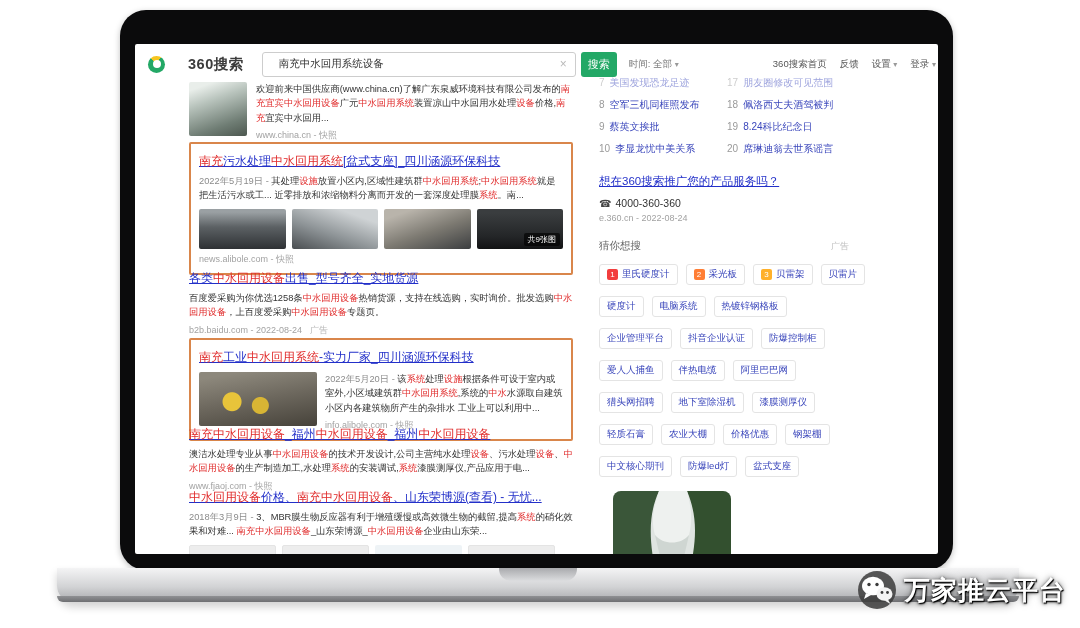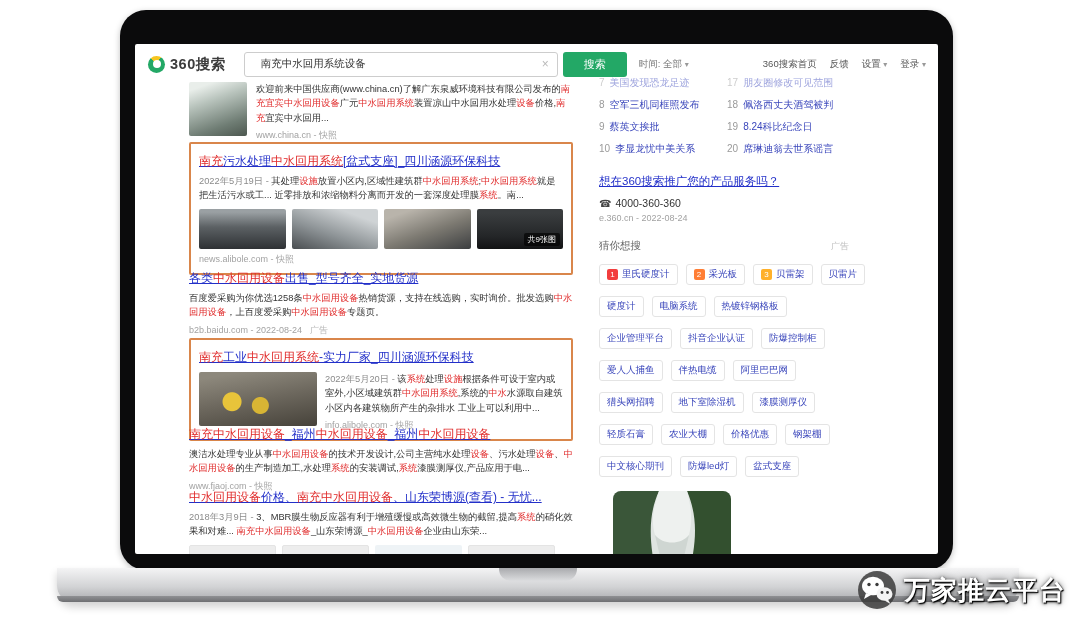--- a/index.html
+++ b/index.html
@@ -14,34 +14,34 @@
   .laptop-base { position:absolute; left:57px; top:568px; width:962px; height:34px;
     background:linear-gradient(#f4f4f5, #d2d3d5 55%, #a8a9ac); border-radius:0 0 16px 16px;
     box-shadow:0 5px 9px rgba(0,0,0,.18); }
   .laptop-base::after { content:""; position:absolute; left:0; bottom:0; width:100%; height:6px;
     background:linear-gradient(#8f9093,#6e6f72); border-radius:0 0 16px 16px; }
   .base-notch { position:absolute; left:50%; top:0; transform:translateX(-50%); width:78px; height:13px;
     background:linear-gradient(#a9aaad,#dcdddf); border-radius:0 0 12px 12px; }
 
   
   .page-header { display:flex; align-items:center; height:40px; padding-left:13px; }
-  .logo { display:flex; align-items:center; }
+  .logo { display:flex; align-items:center;gap:18px; }
   .logo-ring { width:17px; height:17px; border-radius:50%;
     background:conic-gradient(from 320deg, #f6c51e 70deg, #23a866 70deg); position:relative; }
   .logo-ring::after { content:""; position:absolute; left:4.5px; top:4.5px; width:8px; height:8px; border-radius:50%; background:#fff; }
   .logo-text { font-size:14.5px; font-weight:bold; color:#3c3c3c; margin-left:5px; letter-spacing:.5px; }
   .search-box { margin-left:18px; width:314px; height:25px; border:1px solid #cdcdcd; border-radius:3px;
     display:flex; align-items:center; padding:0 8px; background:#fff; }
   .search-box input { border:none; outline:none; flex:1; font-size:10.5px; color:#333; font-family:Liberation Mono, monospace;padding-left:8px; }
   .clear-x { color:#b9b9b9; font-size:12px; cursor:pointer; }
-  .search-btn { margin-left:5px; width:64px; height:25px; background:#23a866; color:#fff; border:none;
+  .search-btn { margin-left:5px; width:36px; height:25px; background:#23a866; color:#fff; border:none;
     border-radius:3px; font-size:11px; cursor:pointer; font-family:inherit; }
   .time-filter { margin-left:12px; font-size:9.5px; color:#777; white-space:nowrap; }
   .time-filter .caret { color:#999; font-size:8px; }
-  .top-links { margin-left:auto; margin-right:12px; display:flex; gap:13px; font-size:9.5px; color:#555; white-space:nowrap; }
+  .top-links { margin-left:auto; margin-right:2px; display:flex; gap:13px; font-size:9.5px; color:#555; white-space:nowrap; }
   .top-links span { cursor:pointer; }
   .top-links .caret { color:#999; font-size:8px; }
 
   
   .result { position:absolute; left:54px; width:384px; }
   .r-title { display:inline-block; font-size:12px; color:#2330c9; text-decoration:underline; cursor:pointer; margin-bottom:4px; }
   .r-snippet { font-size:9.3px; color:#333; line-height:1.55; }
   .r-source { font-size:9px; color:#a2a2a2; margin-top:4px; }
   .ad-label { color:#b9b9b9; margin-left:8px; }
   .hl { color:#e02a2a; }

